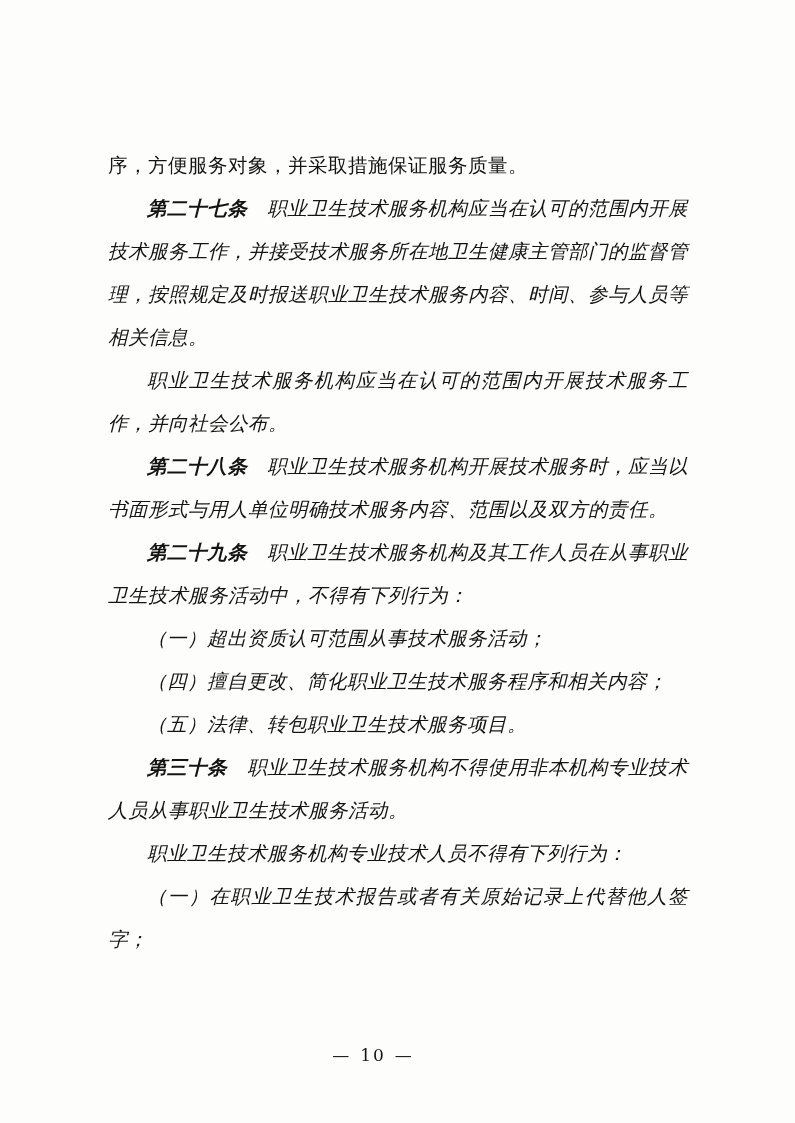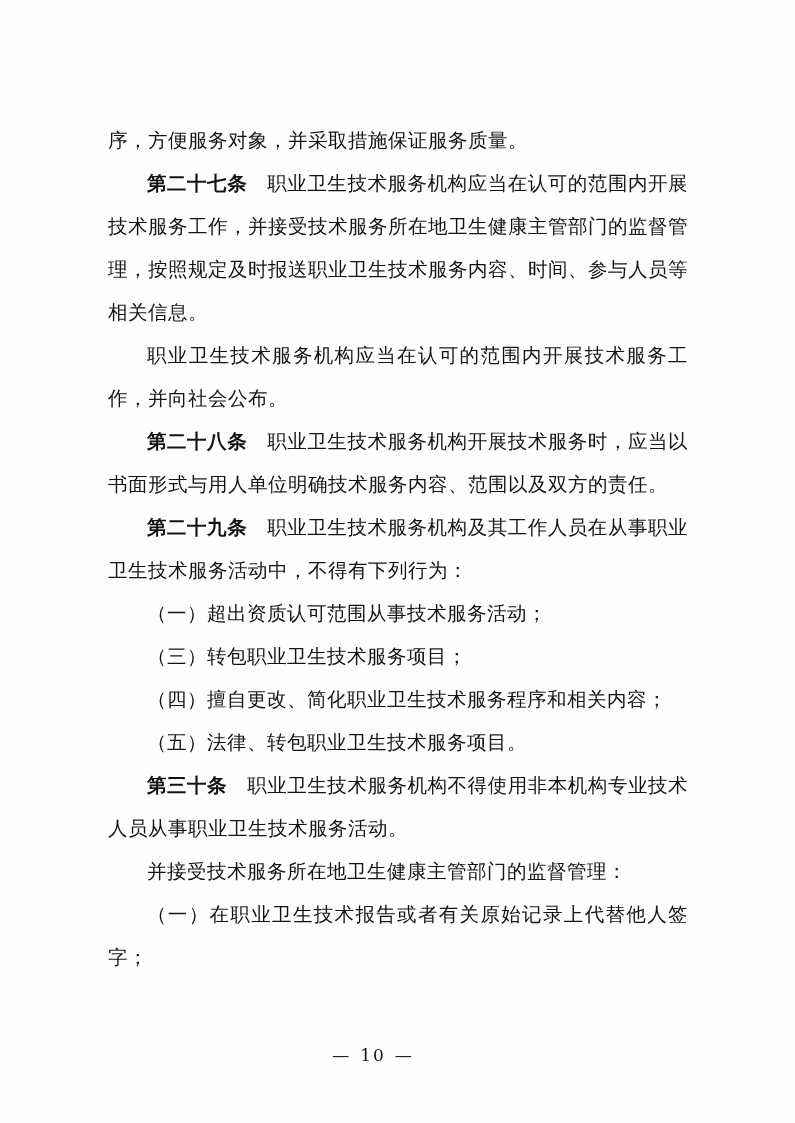--- a/index.html
+++ b/index.html
@@ -19,35 +19,36 @@
     position: absolute;
     left: 0;
     top: 0;
     width: 795px;
     height: 1123px;
     background: #fdfdfc;
   }
   .content {
     position: absolute;
     left: 108px;
-    top: 119px;
+    top: 144px;
     width: 580px;
   }
   .para {
     font-size: 19.5px;
     line-height: 43px;
     letter-spacing: 0.5px;
     text-align: justify;
     text-justify: inter-ideograph;
     margin: 0 0 0 0;
     color: #141414;
     font-weight: 500;
   }
   .para.indent {
     text-indent: 39px;
+    font-style: italic;
   }
   .para .heading {
     font-weight: 700;
   }
   .footer {
     position: absolute;
     left: 0;
     top: 1045px;
     width: 746px;
     text-align: center;
@@ -77,29 +78,28 @@
     <p class="para indent"><span>职业卫生技术服务机构应当在认可的范围内开展技术服务工作，并向社会公布。</span></p>
 
     <p class="para indent"><span class="heading">第二十八条</span><span>　职业卫生技术服务机构开展技术服务时，应当以书面形式与用人单位明确技术服务内容、范围以及双方的责任。</span></p>
 
 
     <p class="para indent"><span class="heading">第二十九条</span><span>　职业卫生技术服务机构及其工作人员在从事职业卫生技术服务活动中，不得有下列行为：</span></p>
 
     <p class="para indent"><span>（一）超出资质认可范围从事技术服务活动；</span></p>
 
 
-    <p class="para indent"><span>（三）转包职业卫生技术服务项目；</span></p>
 
     <p class="para indent"><span>（四）擅自更改、简化职业卫生技术服务程序和相关内容；</span></p>
 
     <p class="para indent"><span>（五）法律、转包职业卫生技术服务项目。</span></p>
 
     <p class="para indent"><span class="heading">第三十条</span><span>　职业卫生技术服务机构不得使用非本机构专业技术人员从事职业卫生技术服务活动。</span></p>
 
-    <p class="para indent"><span>并接受技术服务所在地卫生健康主管部门的监督管理：</span></p>
+    <p class="para indent"><span>职业卫生技术服务机构专业技术人员不得有下列行为：</span></p>
 
     <p class="para indent"><span>（一）在职业卫生技术报告或者有关原始记录上代替他人签字；</span></p>
 
   </div>
 
   <div class="footer">
     <span class="dash">—</span><span class="pagenum">10</span><span class="dash">—</span>
   </div>
 </div>
 

